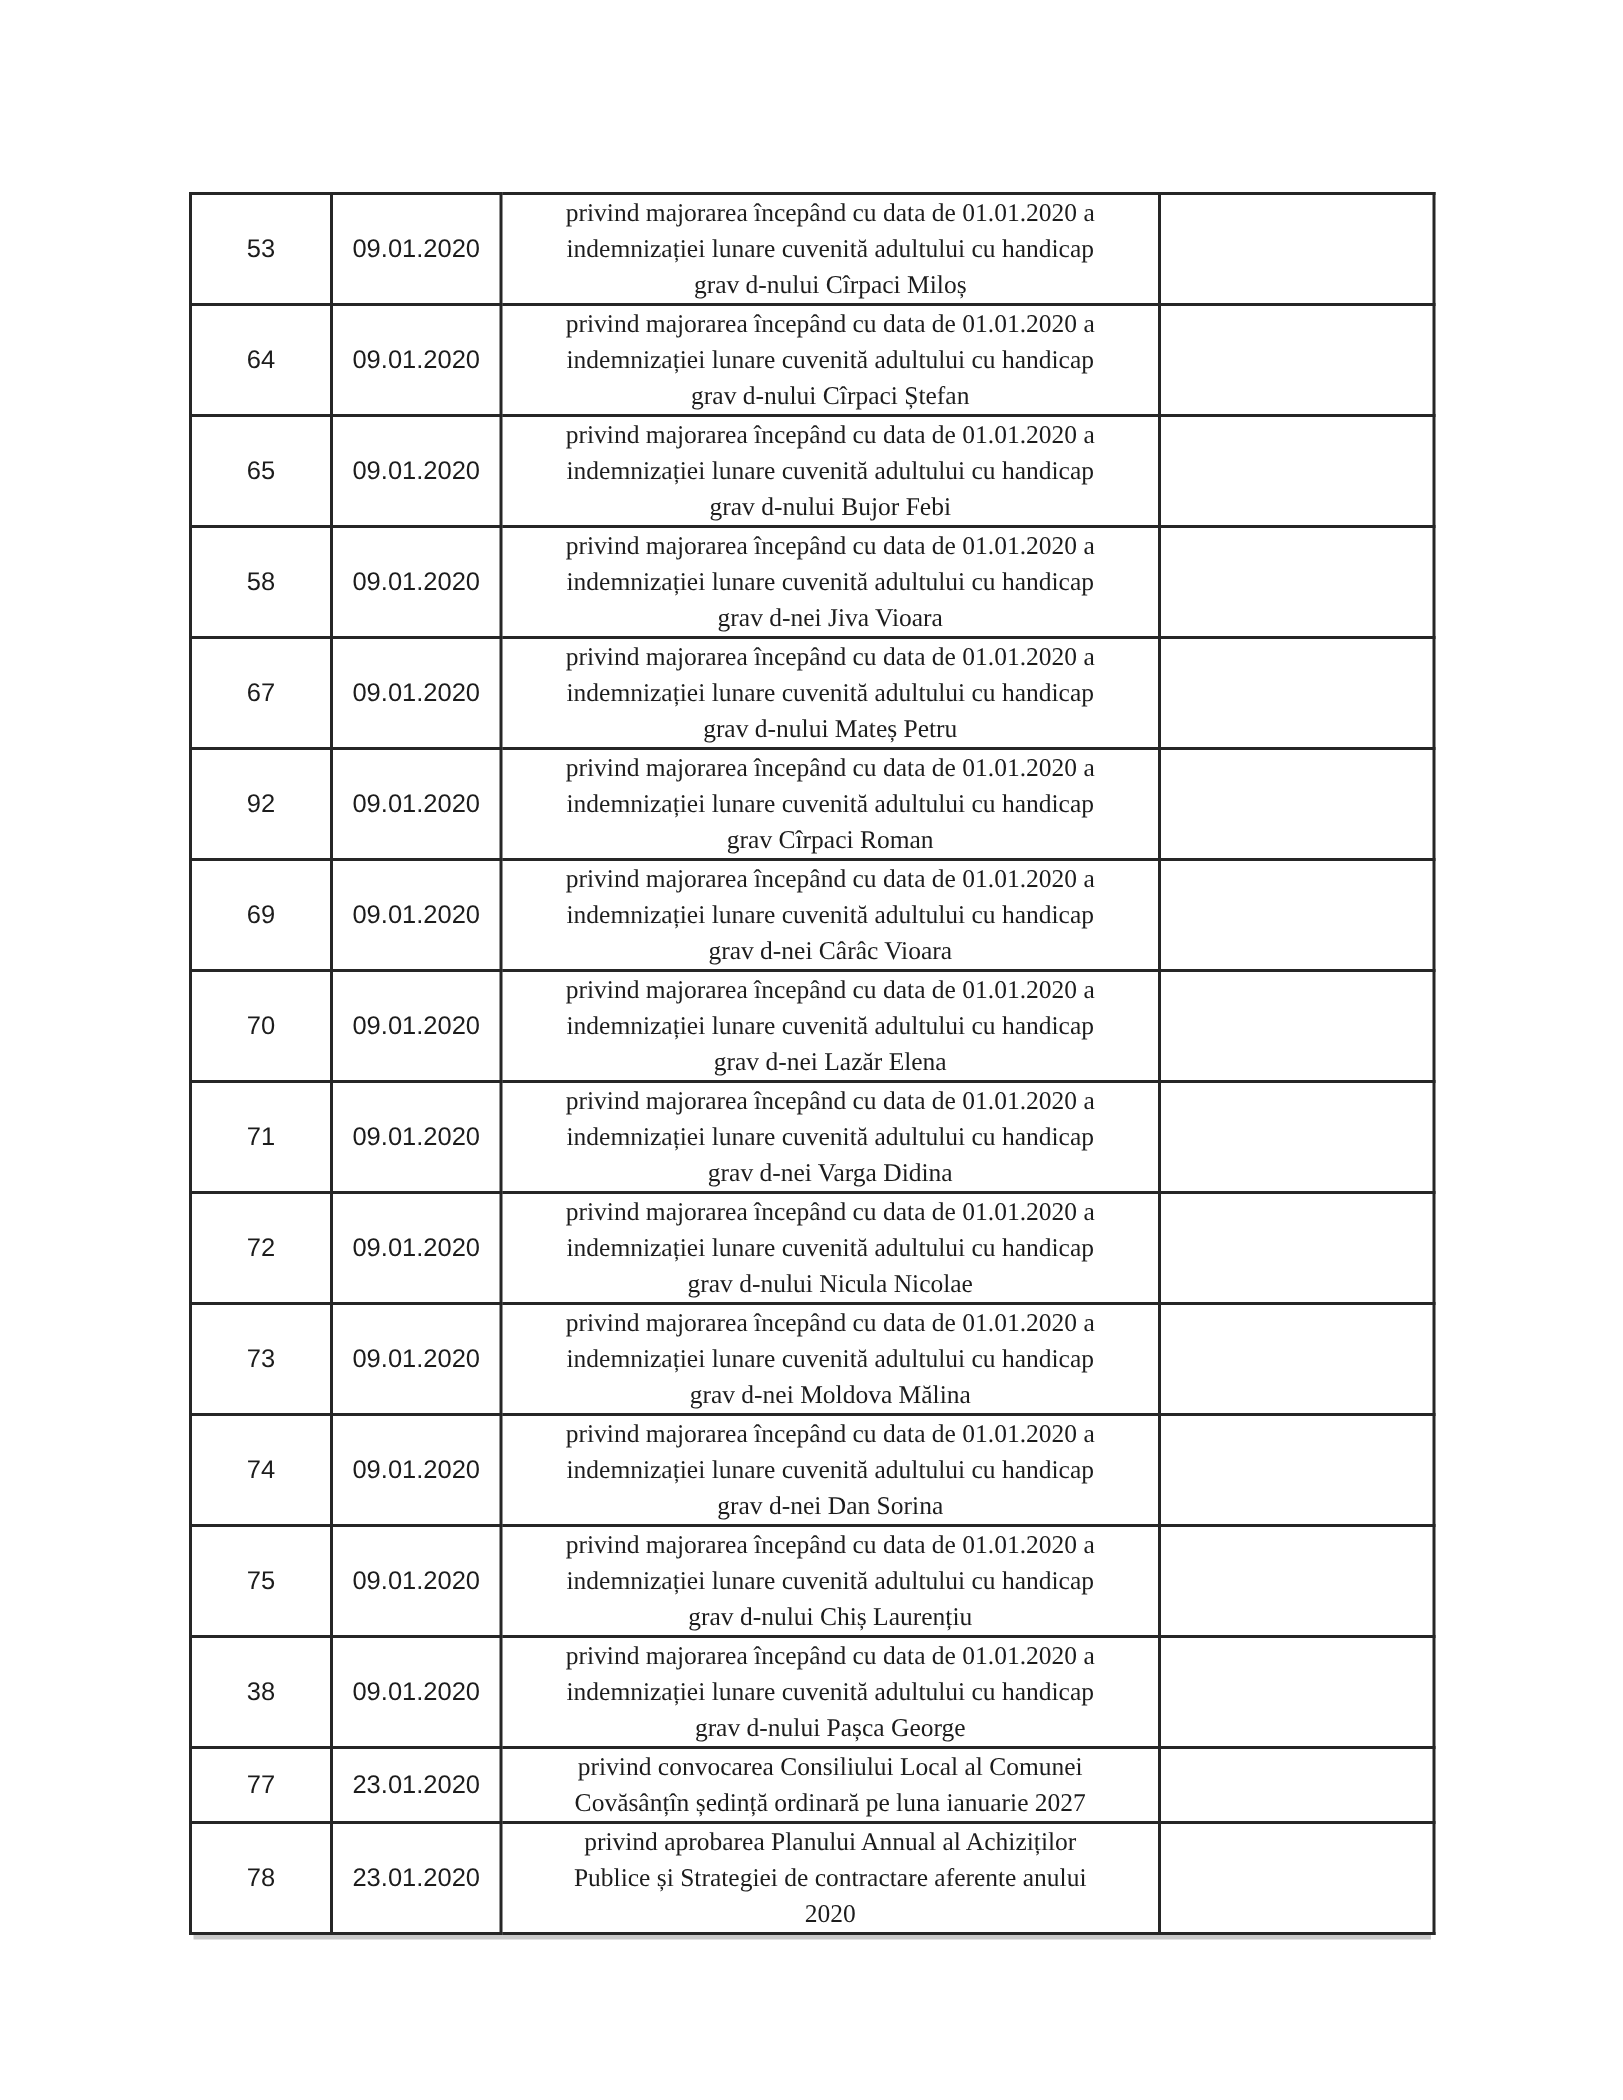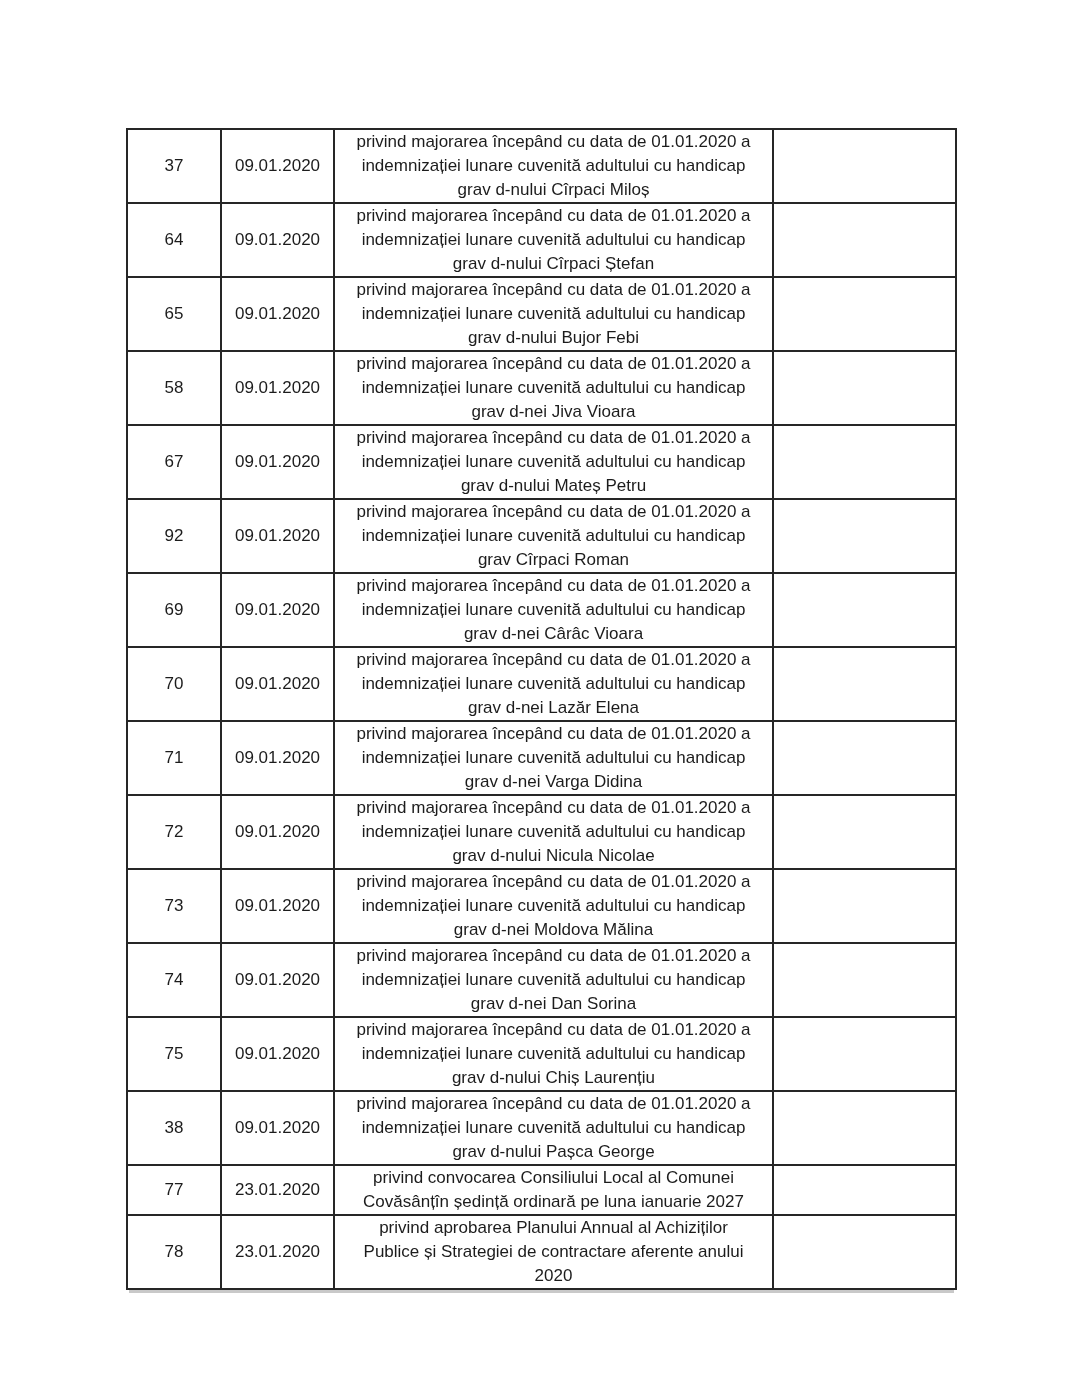--- a/index.html
+++ b/index.html
@@ -29,36 +29,36 @@
     padding: 0 2px;
     text-align: center;
     vertical-align: middle;
     font-size: 17px;
     line-height: 24px;
     color: #1c1c1c;
     overflow: hidden;
   }
   tr.r3 { height: 72px; }
   tr.r2 { height: 48px; margin-top: 38px; }
-  td.subject { white-space: pre-line; }
+  td.subject { white-space: pre-line; font-family: Liberation Serif, serif; }
 </style>
 </head>
 <body>
 
 <div class="page">
   <table class="registry">
     <colgroup>
       <col style="width:94px">
       <col style="width:113px">
       <col style="width:439px">
       <col style="width:183px">
     </colgroup>
     <tbody>
       <tr class="r3">
-        <td class="no">37</td>
+        <td class="no">53</td>
         <td class="date">09.01.2020</td>
         <td class="subject">privind majorarea începând cu data de 01.01.2020 a
 indemnizației lunare cuvenită adultului cu handicap
 grav d-nului Cîrpaci Miloș</td>
         <td class="notes"></td>
       </tr>
       <tr class="r3">
         <td class="no">64</td>
         <td class="date">09.01.2020</td>
         <td class="subject">privind majorarea începând cu data de 01.01.2020 a

